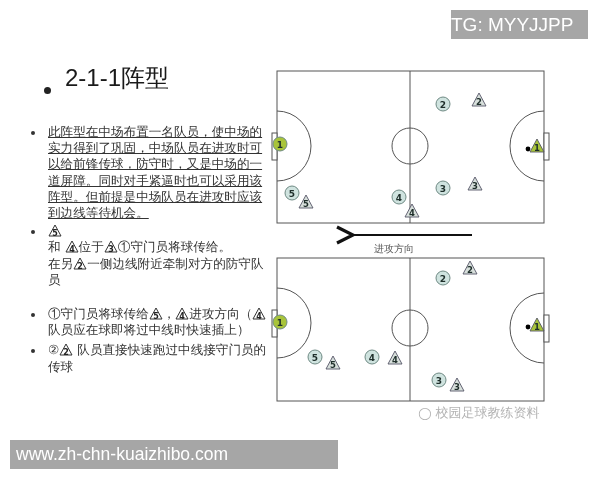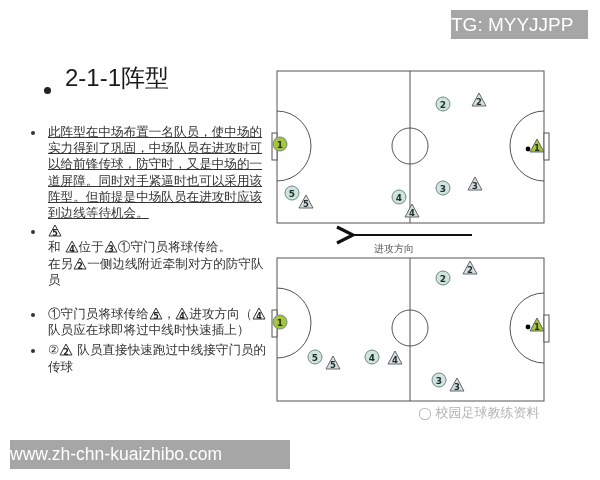--- a/index.html
+++ b/index.html
@@ -12,21 +12,21 @@
   .b-item{position:relative;padding-left:20px;font-family:"DejaVu Serif","Liberation Serif",serif;font-size:12.6px;line-height:16.2px;color:#333;margin-bottom:0;}
   .b-item::before{content:"";position:absolute;left:3px;top:7px;width:4px;height:4px;border-radius:50%;background:#333;}
   .b1{margin-bottom:2px;text-decoration:underline;}
   .b2{margin-bottom:18px;}
   .b3{margin-bottom:4px;}
   .tri-inline{display:inline-block;position:relative;width:14px;height:13px;vertical-align:-2px;}
   .tri-inline svg{position:absolute;left:0;top:0;}
   .field-svg{position:absolute;left:0;top:0;}
   .watermark{position:absolute;left:418px;top:404px;font-family:"DejaVu Sans",sans-serif;font-size:13px;color:#b3b3b3;display:flex;align-items:center;gap:4px;}
   .wm-icon{font-size:12px;color:#b3b3b3;}
-  .url-badge{position:absolute;left:10px;top:440px;width:280px;height:29px;background:#a6a6a6;color:#fff;font-family:"Liberation Sans",sans-serif;font-size:17.5px;line-height:29px;box-sizing:border-box;}
+  .url-badge{position:absolute;left:10px;top:440px;width:328px;height:29px;background:#a6a6a6;color:#fff;font-family:"Liberation Sans",sans-serif;font-size:17.5px;line-height:29px;padding-left:6px;box-sizing:border-box;}
   .dir-label{position:absolute;left:374px;top:242px;font-family:"DejaVu Serif",serif;font-size:10px;color:#555;}
 </style>
 </head>
 <body>
 
 <div class="tg-badge">TG: MYYJJPP</div>
 
 <div class="title-row">
   <span class="bullet-lg"></span>
   <span class="title">2-1-1阵型</span>

